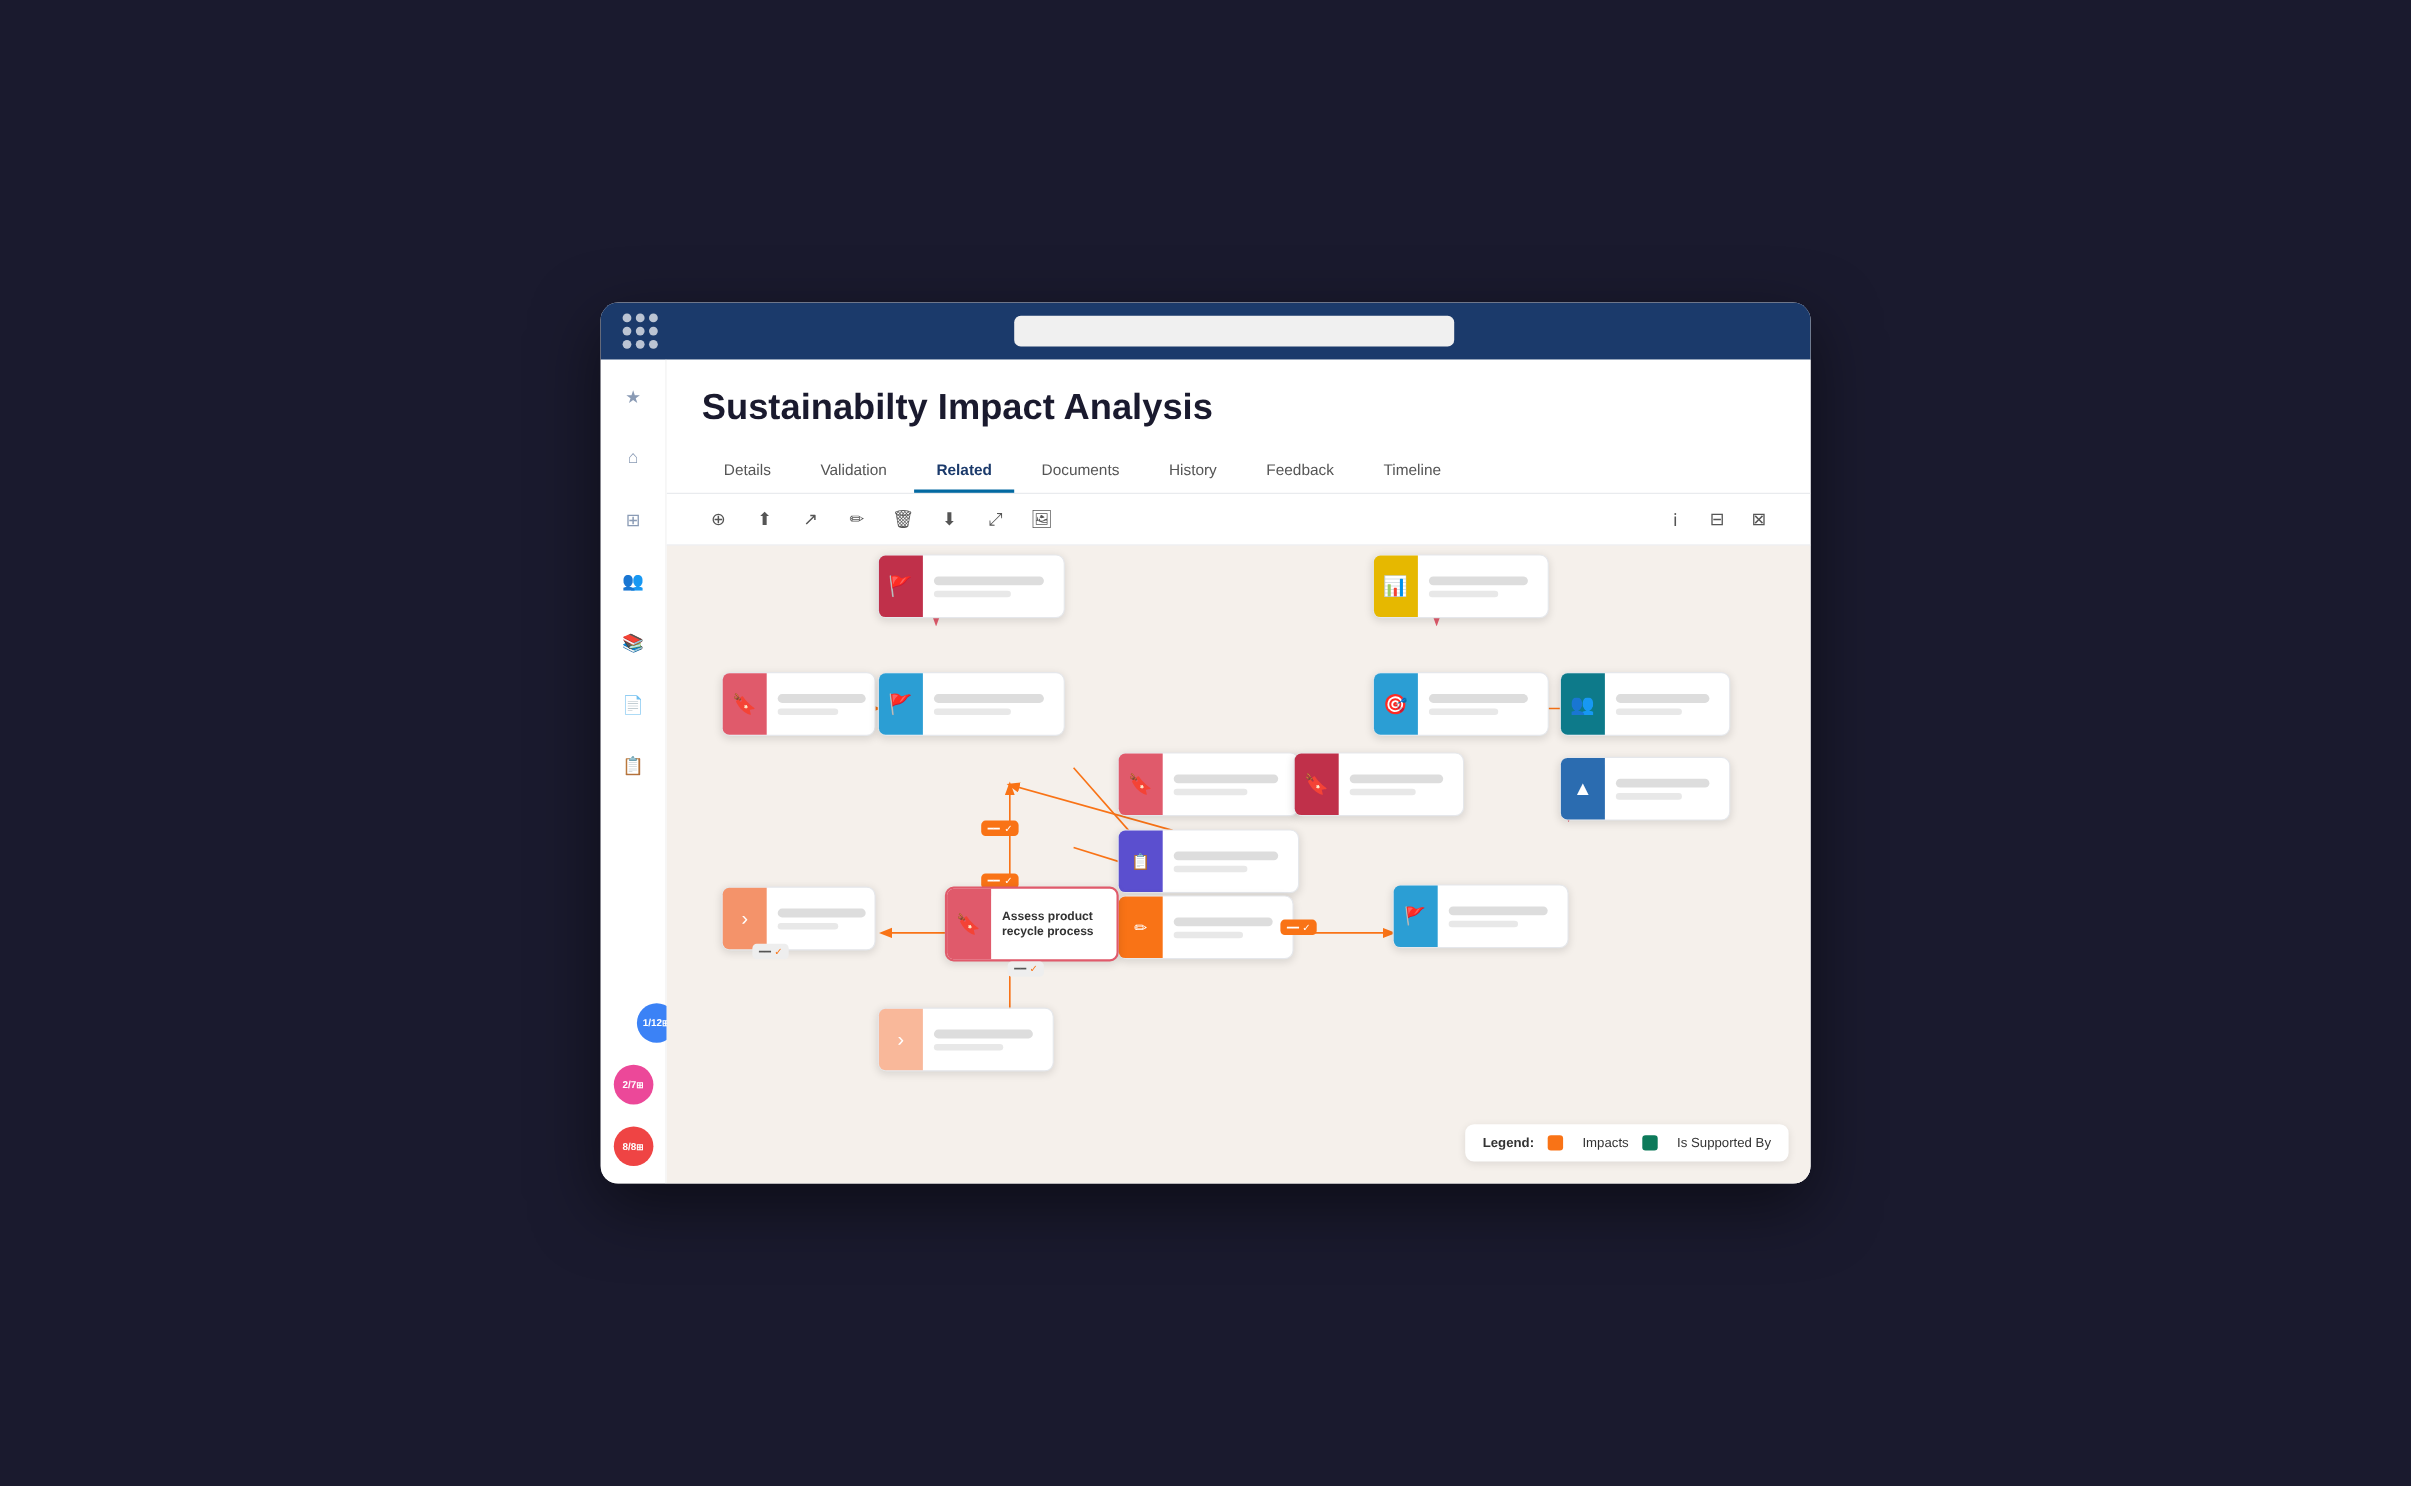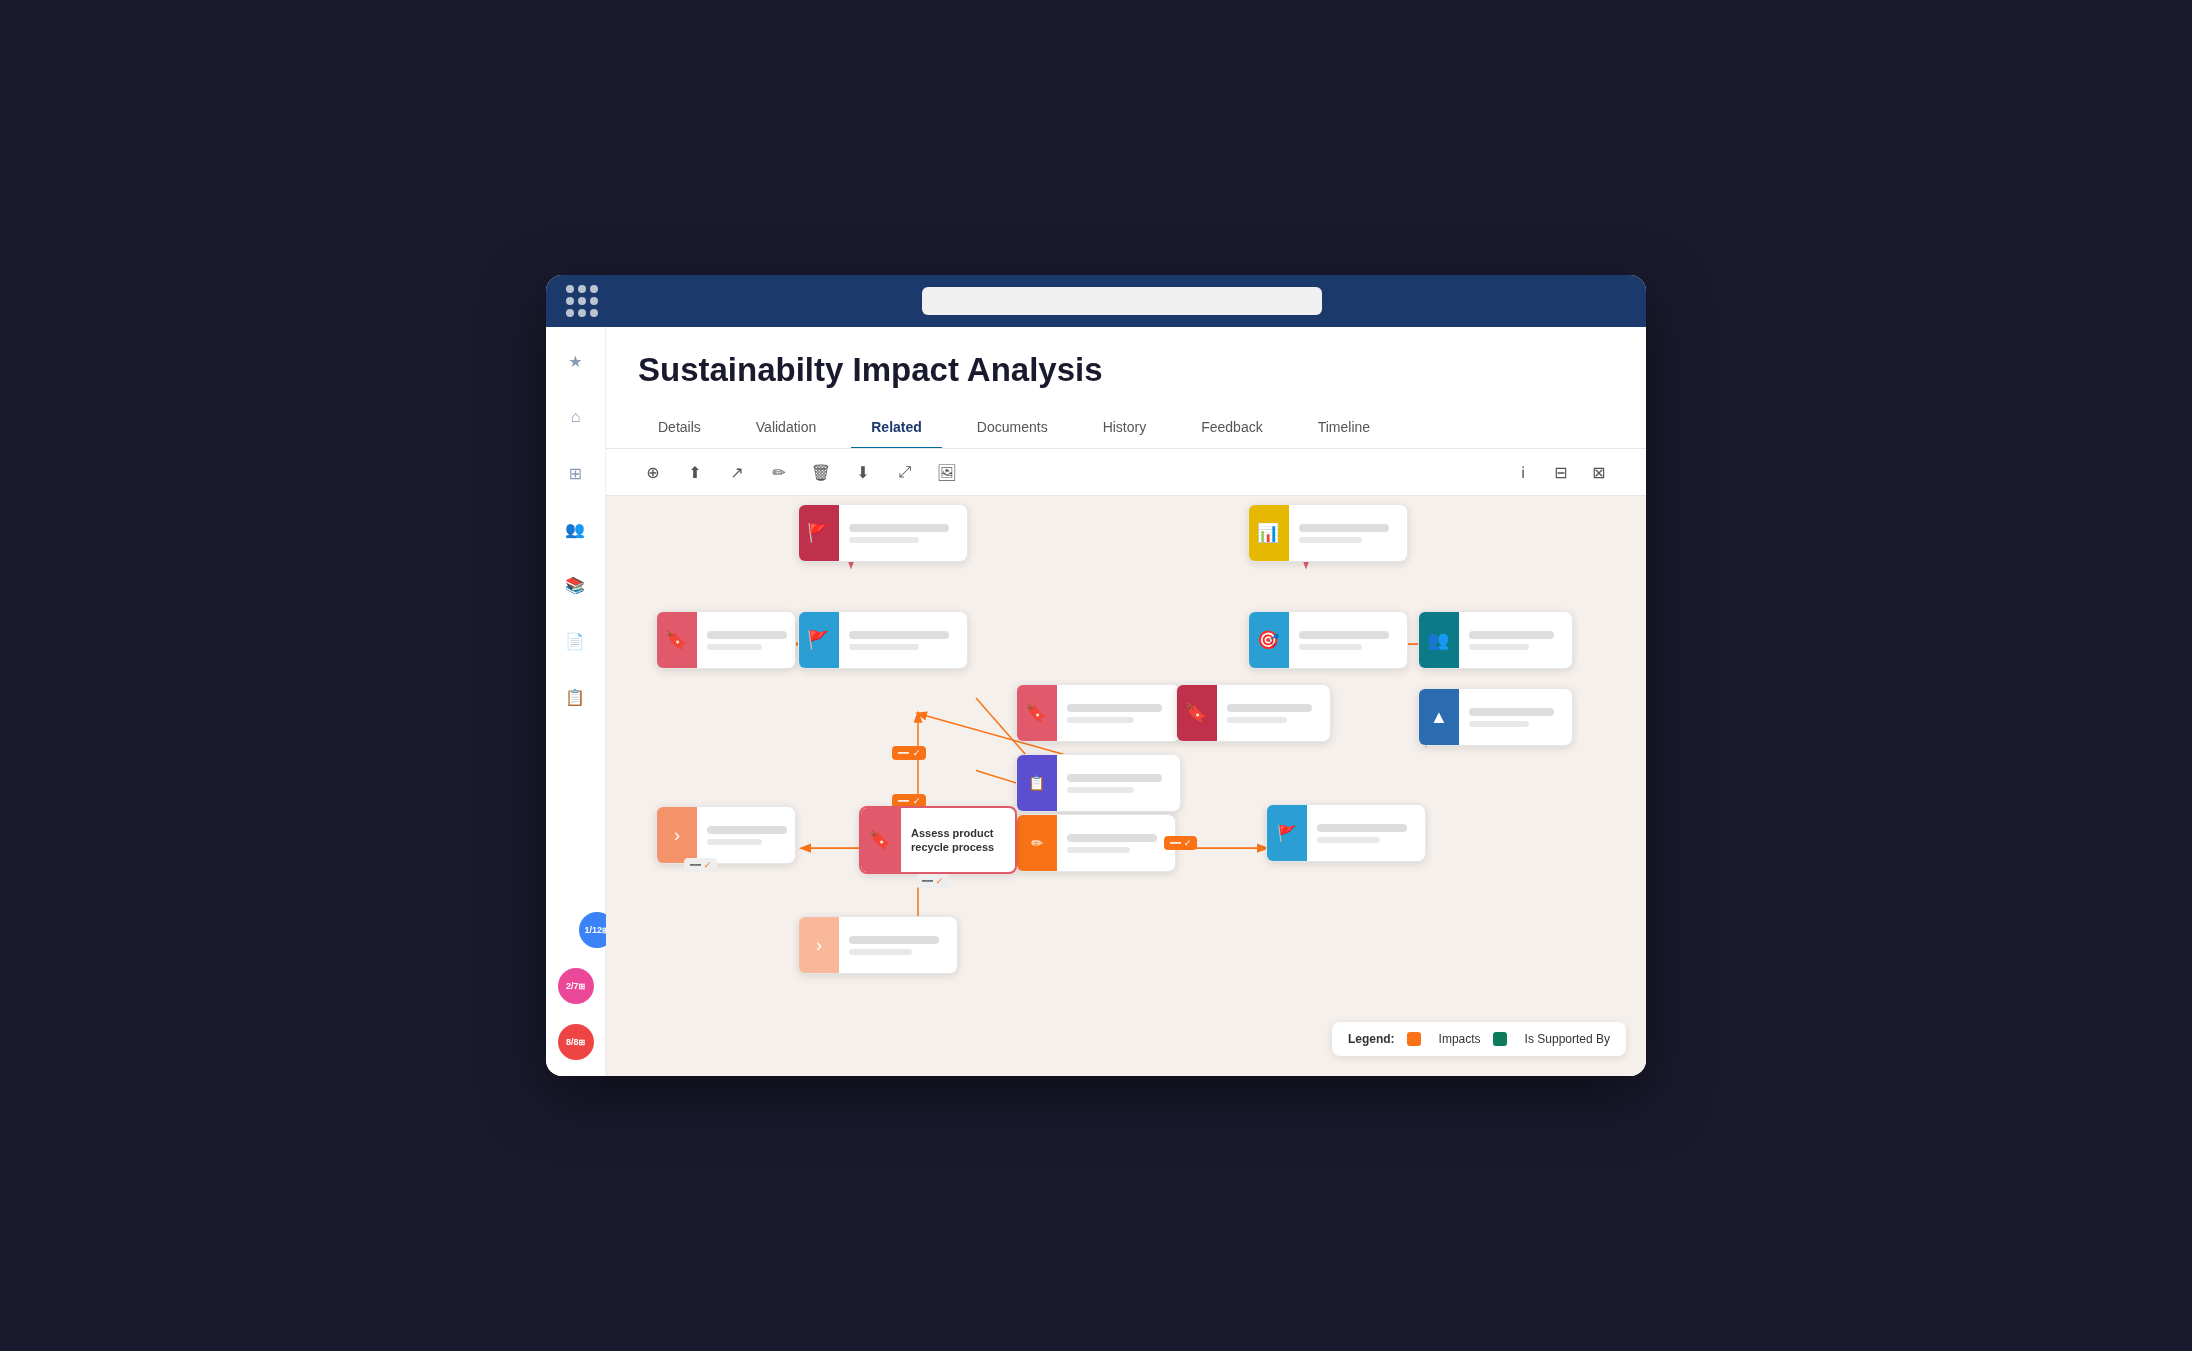--- a/index.html
+++ b/index.html
@@ -90,34 +90,34 @@
       border-bottom: 1px solid #e5e7eb;
     }
     .page-title {
       font-size: 33px;
       font-weight: 700;
       color: #1a1a2e;
       margin-bottom: 20px;
     }
     .tabs {
       display: flex;
-      gap: 15px;
+      gap: 5px;
     }
     .tab {
       padding: 10px 20px;
       font-size: 14px;
       color: #555;
       cursor: pointer;
       border-bottom: 3px solid transparent;
       white-space: nowrap;
     }
     .tab.active {
       color: #1b3a6b;
       font-weight: 600;
-      border-bottom: 1px solid #0369a1;
+      border-bottom: 3px solid #0369a1;
     }
     .toolbar {
       background: #fff;
       padding: 8px 32px;
       display: flex;
       align-items: center;
       gap: 12px;
       border-bottom: 1px solid #e5e7eb;
     }
     .toolbar-icon {

